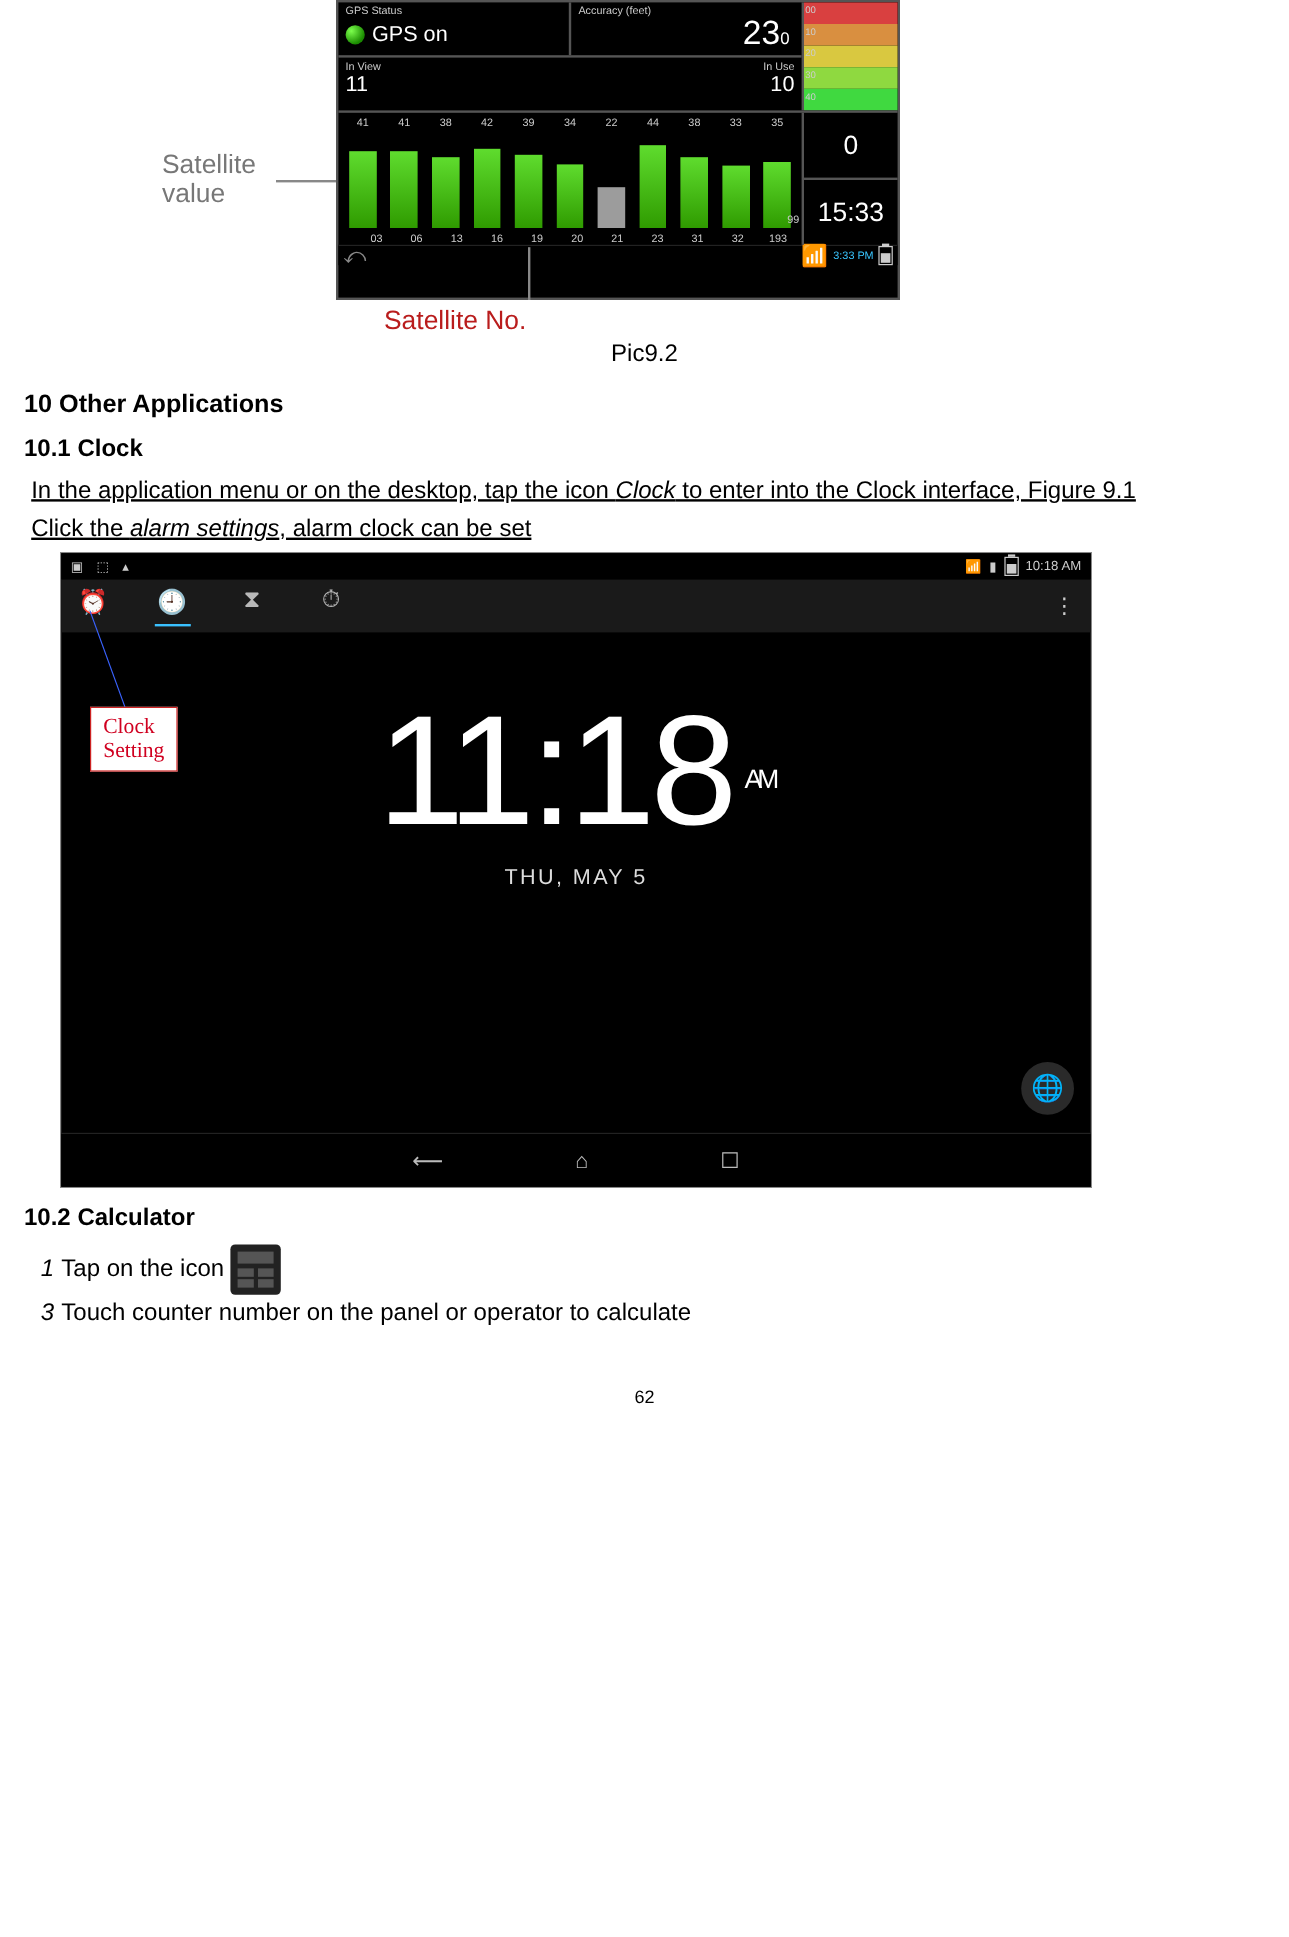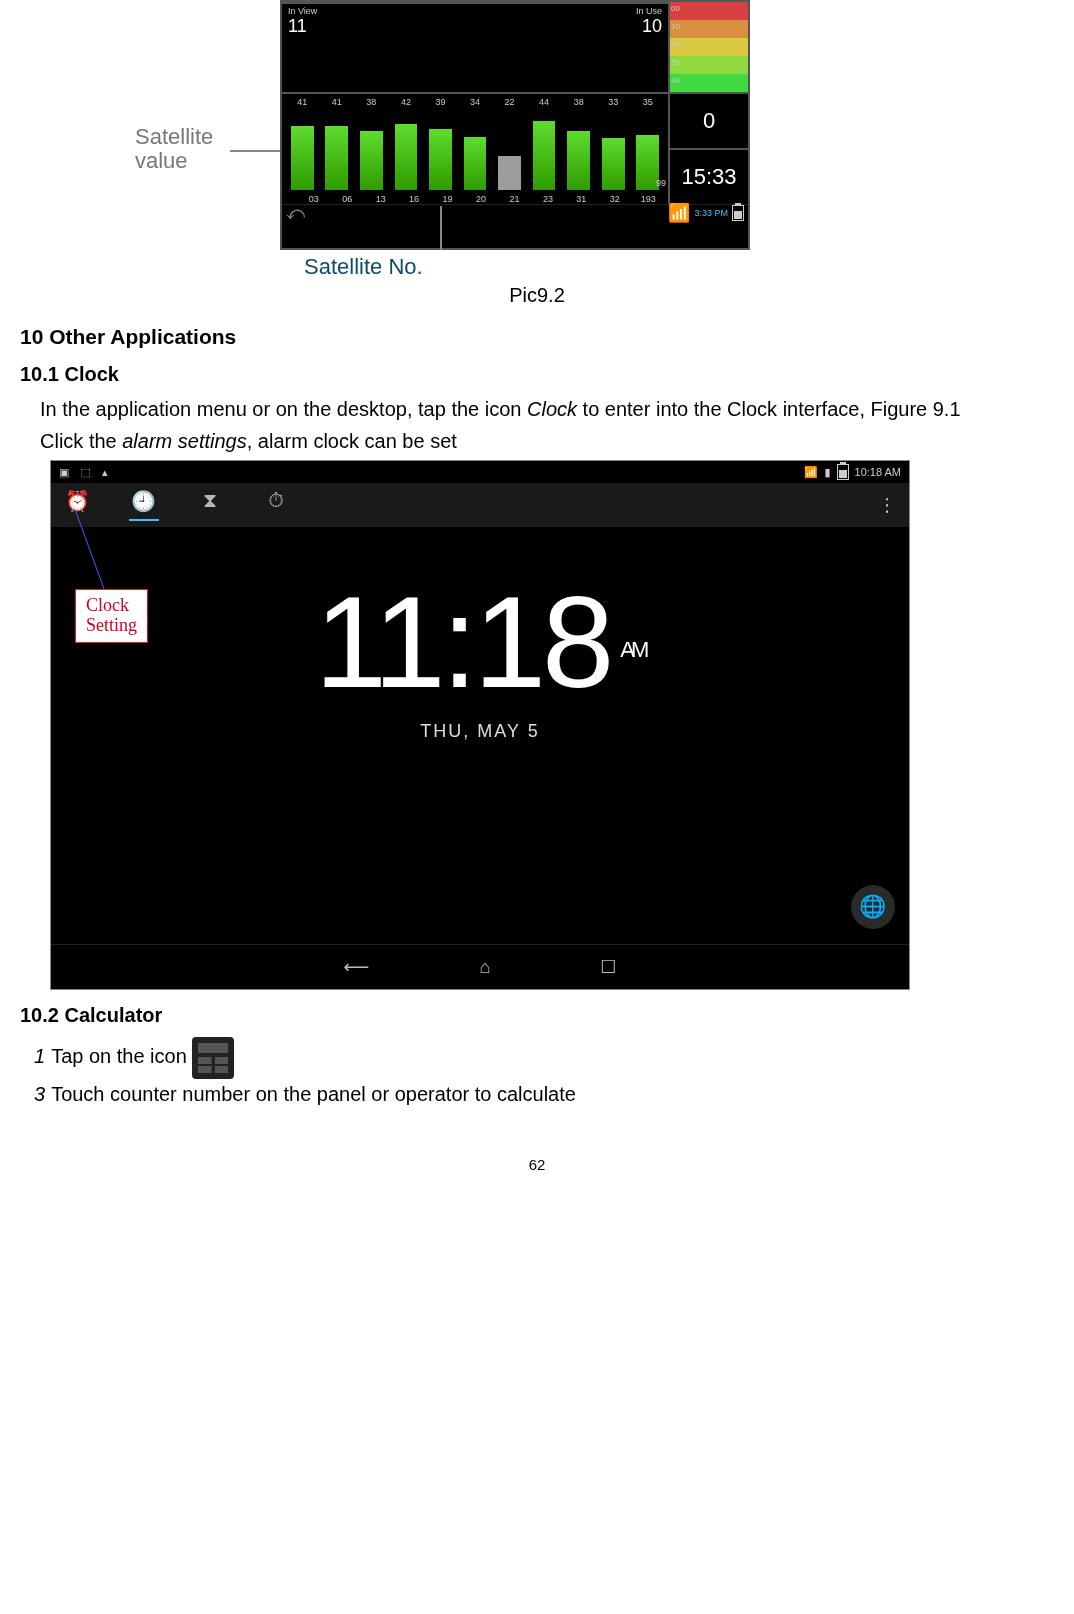--- a/index.html
+++ b/index.html
@@ -153,37 +153,37 @@
     text-align:left;
     line-height:1.1;
   }
   .sat-value-line {
     position:absolute;
     left: 210px; top: 150px;
     width: 58px; height: 2px; background:#888;
   }
   .sat-no-label {
     position:absolute;
-    left: 284px; top: 254px;
-    color:#0c4a6e; font-size:22px;
+    left: 300px; top: 254px;
+    color:#b91c1c; font-size:22px;
   }
   .sat-no-line {
     position:absolute;
     left: 420px; top: 206px;
     width:2px; height:44px; background:#888;
   }
   .caption {
     text-align:center;
     font-size:20px;
     margin: 4px 0 18px 0;
   }
   
   h2 { font-size:21px; margin: 10px 0 10px 0; }
   h3 { font-size:20px; margin: 14px 0 10px 0; }
-  p  { margin: 6px 0 6px 20px; font-size:20px; line-height:1.3; }
+  p  { margin: 6px 0 6px 6px; font-size:20px; line-height:1.3;text-decoration:underline; }
   .italic { font-style: italic; }
   
   .clock-shot {
     margin: 6px 0 0 30px;
     width: 860px;
     height: 530px;
     background:#000;
     border:1px solid #888;
     position:relative;
     box-sizing:border-box;
@@ -269,20 +269,35 @@
 <div class="page">
 
   <div class="gps-figure-wrap">
     <div class="sat-value-label" style="white-space:pre">Satellite
 value</div>
     <div class="sat-value-line"></div>
 
     <div class="gps-shot">
       <div class="gps-top">
         <div class="gps-left">
+          <div class="gps-row1">
+            <div class="gps-card">
+              <div class="gps-card-label">GPS Status</div>
+              <div class="gps-on-row">
+                <span class="dot-green"></span>
+                <span class="gps-on-text">GPS on</span>
+              </div>
+            </div>
+            <div class="gps-card">
+              <div class="gps-card-label">Accuracy (feet)</div>
+              <div class="gps-acc">
+                <span>23</span><span class="sub">0</span>
+              </div>
+            </div>
+          </div>
           <div class="gps-row2" style="border-top:2px solid #555;">
             <div class="half">
               <span class="lbl">In View</span>
               <span class="val">11</span>
             </div>
             <div class="half right">
               <span class="lbl">In Use</span>
               <span class="val">10</span>
             </div>
           </div>

